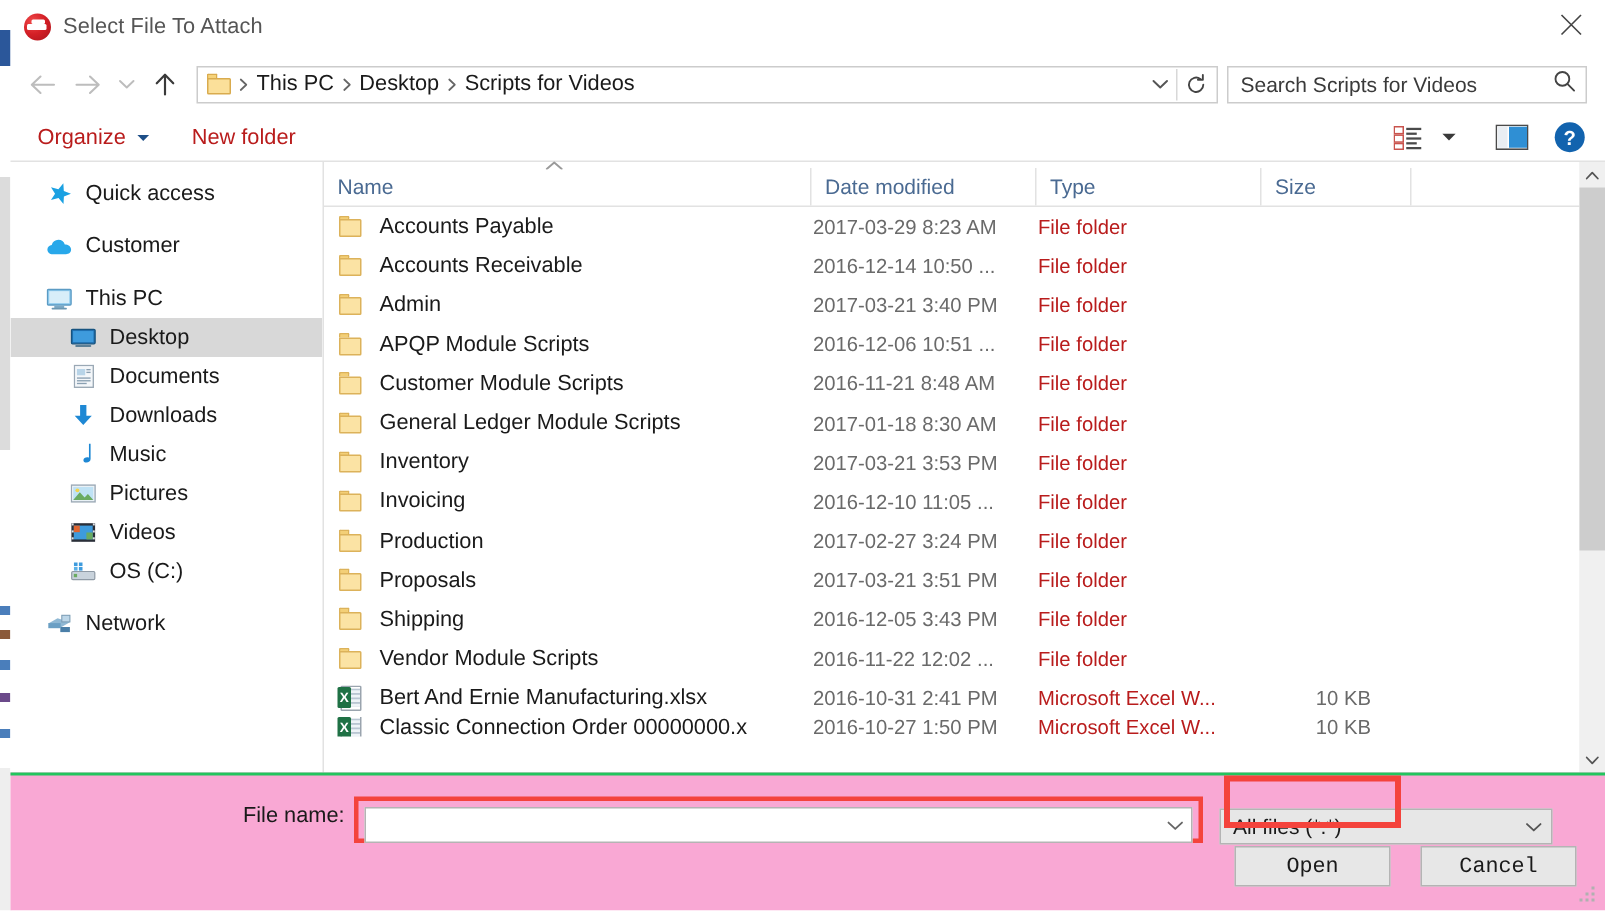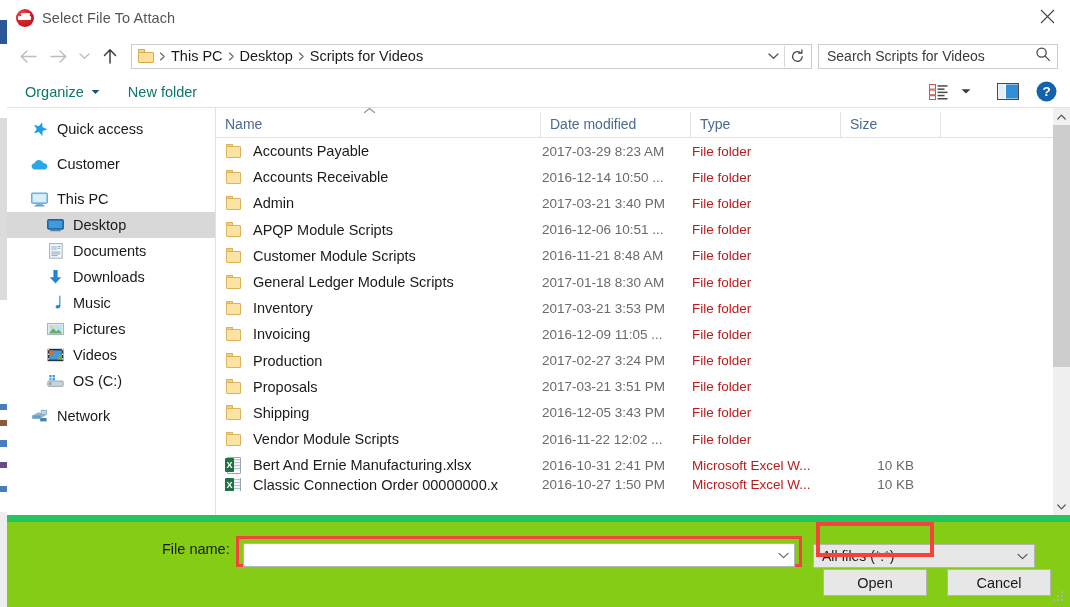--- a/index.html
+++ b/index.html
@@ -145,21 +145,21 @@
 
   
   .cmdbar {
     height: 32px; flex: 0 0 32px;
     display: flex; align-items: center;
     padding: 0 10px 0 18px;
     background: #ffffff;
     border-bottom: 1px solid #e2e2e2;
   }
   .cmd-item {
-    font-size: 14.5px; color: #0f766e; display: flex; align-items: center;
+    font-size: 14.5px; color: #b91c1c; display: flex; align-items: center;
     margin-right: 28px; white-space: nowrap;
   }
   .cmd-caret { margin-left: 7px; display: flex; align-items: center; }
   .cmd-spacer { flex: 1 1 auto; }
   .cmd-icon {
     width: 28px; height: 26px; display: flex; align-items: center; justify-content: center;
   }
   .cmd-icon.help { margin-left: 10px; }
 
   
@@ -280,22 +280,22 @@
   }
   .vs-track { flex: 1 1 auto; width: 17px; position: relative; background: #f0f0f0; }
   .vs-thumb {
     position: absolute; left: 0; top: 0; width: 17px; height: 65%;
     background: #cdcdcd;
   }
 
   
   .bottom {
     flex: 0 0 92px; height: 92px;
-    background: #84cc16;
-    border-top: 7px solid #22c55e;
+    background: #f9a8d4;
+    border-top: 2px solid #22c55e;
     position: relative;
   }
 
   .fn-row { position: absolute; left: 0; top: 14px; width: 100%; height: 30px; }
   .fn-label {
     position: absolute; left: 155px; top: 5px;
     font-size: 14.5px; color: #1a1a1a;
   }
   .fn-redbox {
     position: absolute; left: 229px; top: 0px; width: 566px; height: 31px;
@@ -330,21 +330,21 @@
     flex: 0 0 24px;
   }
 
   .open-redbox {
     position: absolute; left: 809px; top: 558px - 515px; width: 118px; height: 35px;
     border: 4px solid #f4433c;
   }
   .btn {
     position: absolute; height: 27px;
     background: #e7e7e7; border: 1px solid #b4b4b4;
-    font-family: Liberation Sans, sans-serif; font-size: 14.5px; color: #1a1a1a;
+    font-family: Liberation Mono, monospace; font-size: 14.5px; color: #1a1a1a;
     display: flex; align-items: center; justify-content: center;
   }
   .btn.open { left: 816px; top: 47px; width: 104px; }
   .btn.cancel { left: 940px; top: 47px; width: 104px; }
 
   .grip { position: absolute; right: 5px; bottom: 4px; width: 12px; height: 12px; }
   .grip i {
     position: absolute; width: 2px; height: 2px; background: #b0b0b0; border-radius: 0;
   }
 </style>
@@ -737,21 +737,21 @@
         </div>
 
         <div class="row">
           <div class="c-name">
               <span class="row-ico fico">
                 <span class="tab"></span>
                 <span class="body"></span>
               </span>
               <span>Invoicing</span>
             </div>
-          <div class="c-date">2016-12-09 11:05 ...</div>
+          <div class="c-date">2016-12-10 11:05 ...</div>
           <div class="c-type">File folder</div>
           <div class="c-size"></div>
         </div>
 
         <div class="row">
           <div class="c-name">
               <span class="row-ico fico">
                 <span class="tab"></span>
                 <span class="body"></span>
               </span>

